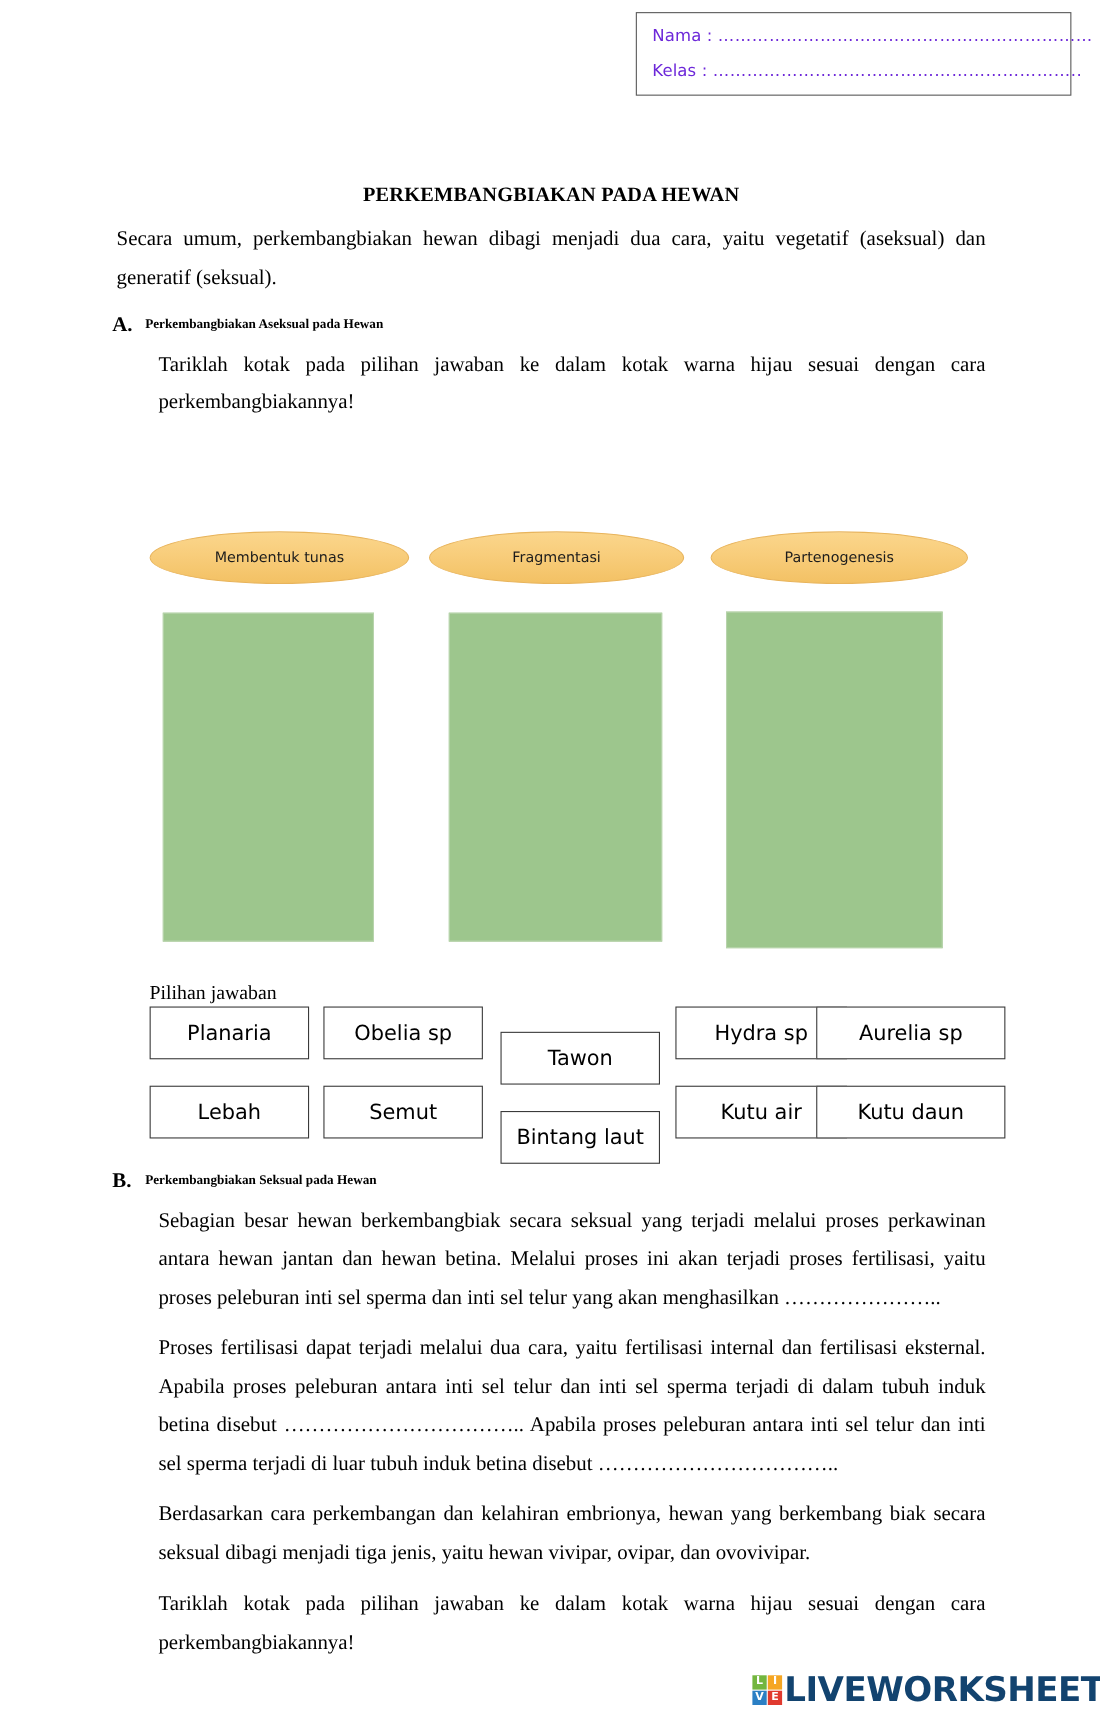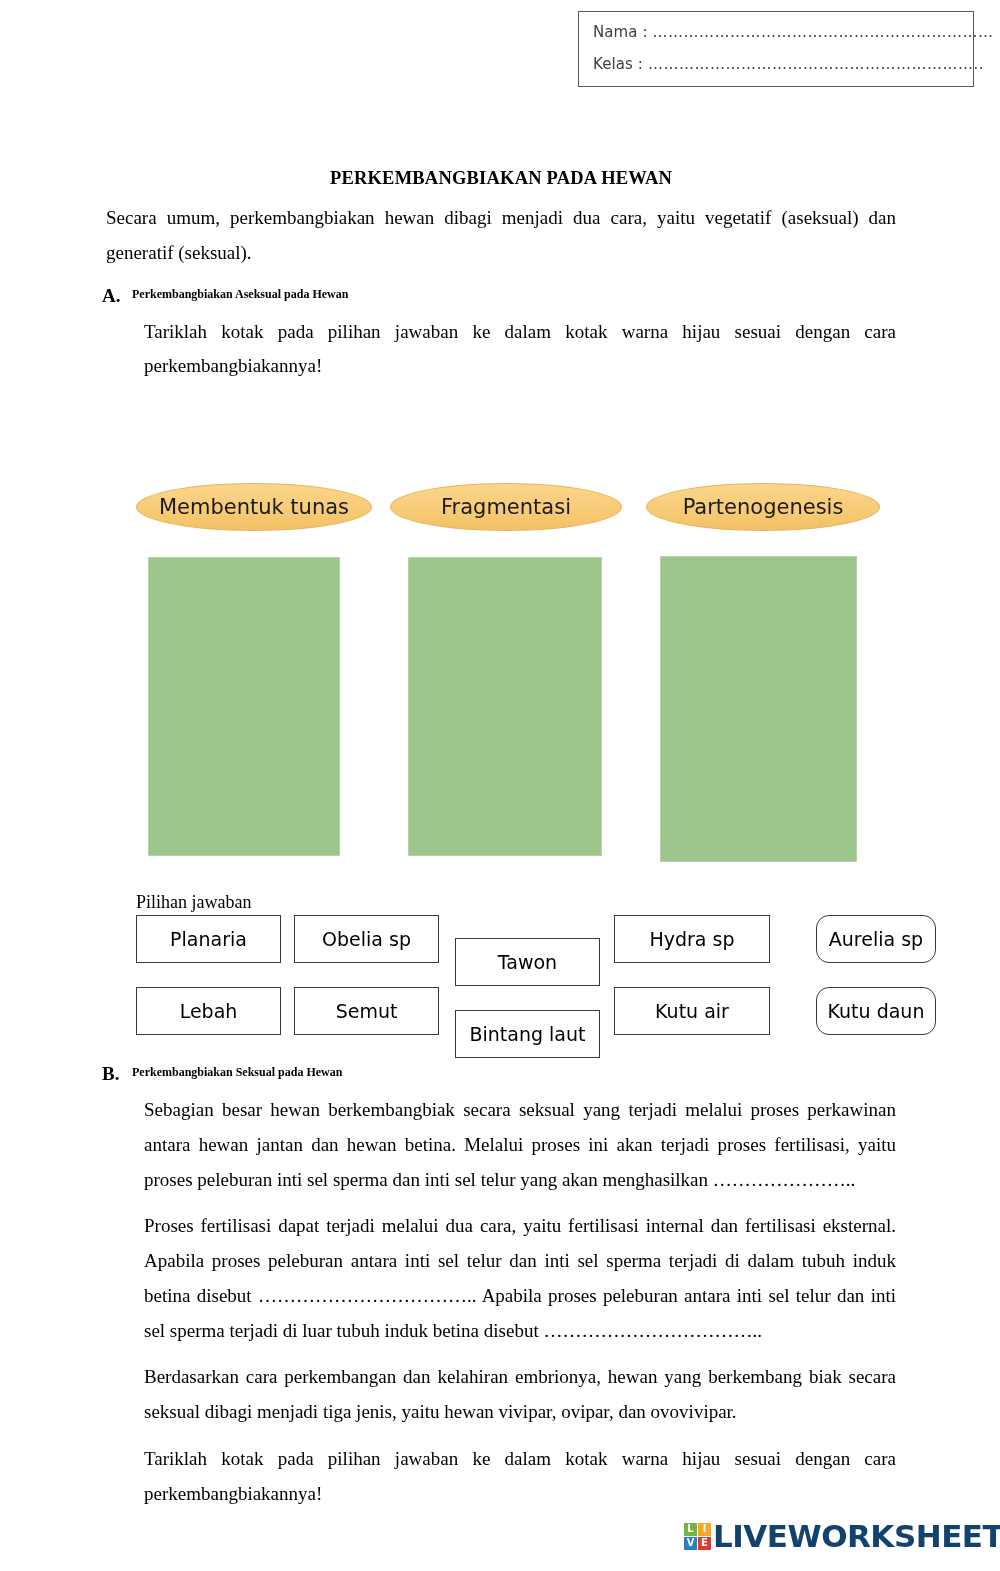--- a/index.html
+++ b/index.html
@@ -26,21 +26,21 @@
     top: 11px;
     width: 396px;
     height: 76px;
     border: 1.5px solid #595959;
     box-sizing: border-box;
     background: #ffffff;
   }
   .id-row {
     font-family: "DejaVu Sans", sans-serif;
     font-size: 15px;
-    color: #404040;
+    color: #6d28d9;
     position: absolute;
     left: 14px;
     white-space: nowrap;
     letter-spacing: 0.1px;
   }
   .id-row.r1 { top: 11px; }
   .id-row.r2 { top: 43px; }
   .id-label { display: inline-block; }
   .dots { letter-spacing: 0.5px; }
 
@@ -99,21 +99,21 @@
     position: absolute;
     height: 48px;
     border-radius: 50%;
     background: linear-gradient(180deg, #fbd68c 0%, #f8cd7b 45%, #f3c164 100%);
     border: 1px solid #e8b45c;
     box-sizing: border-box;
     display: flex;
     align-items: center;
     justify-content: center;
     font-family: "DejaVu Sans", sans-serif;
-    font-size: 21px;
+    font-size: 13px;
     color: #1c1c1c;
   }
   .ellipse.e1 { left: 136px; width: 236px; }
   .ellipse.e2 { left: 390px; width: 232px; }
   .ellipse.e3 { left: 646px; width: 234px; }
 
   
   .green-box {
     position: absolute;
     background: #9dc68d;
@@ -143,21 +143,21 @@
     font-family: "DejaVu Sans", sans-serif;
     font-size: 19px;
     color: #000000;
   }
   .row1 { top: 915px; height: 48px; }
   .row2 { top: 987px; height: 48px; }
   .c-a { left: 136px; width: 145px; }
   .c-b { left: 294px; width: 145px; }
   .c-c { left: 455px; width: 145px; margin-top: 23px; }
   .c-d { left: 614px; width: 156px; }
-  .c-e { left: 816px; width: 120px; border-radius: 13px; }
+  .c-e { left: 742px; width: 172px; }
 
   
   .lws {
     position: absolute;
     left: 684px;
     top: 1519px;
     display: flex;
     align-items: center;
     height: 34px;
   }

